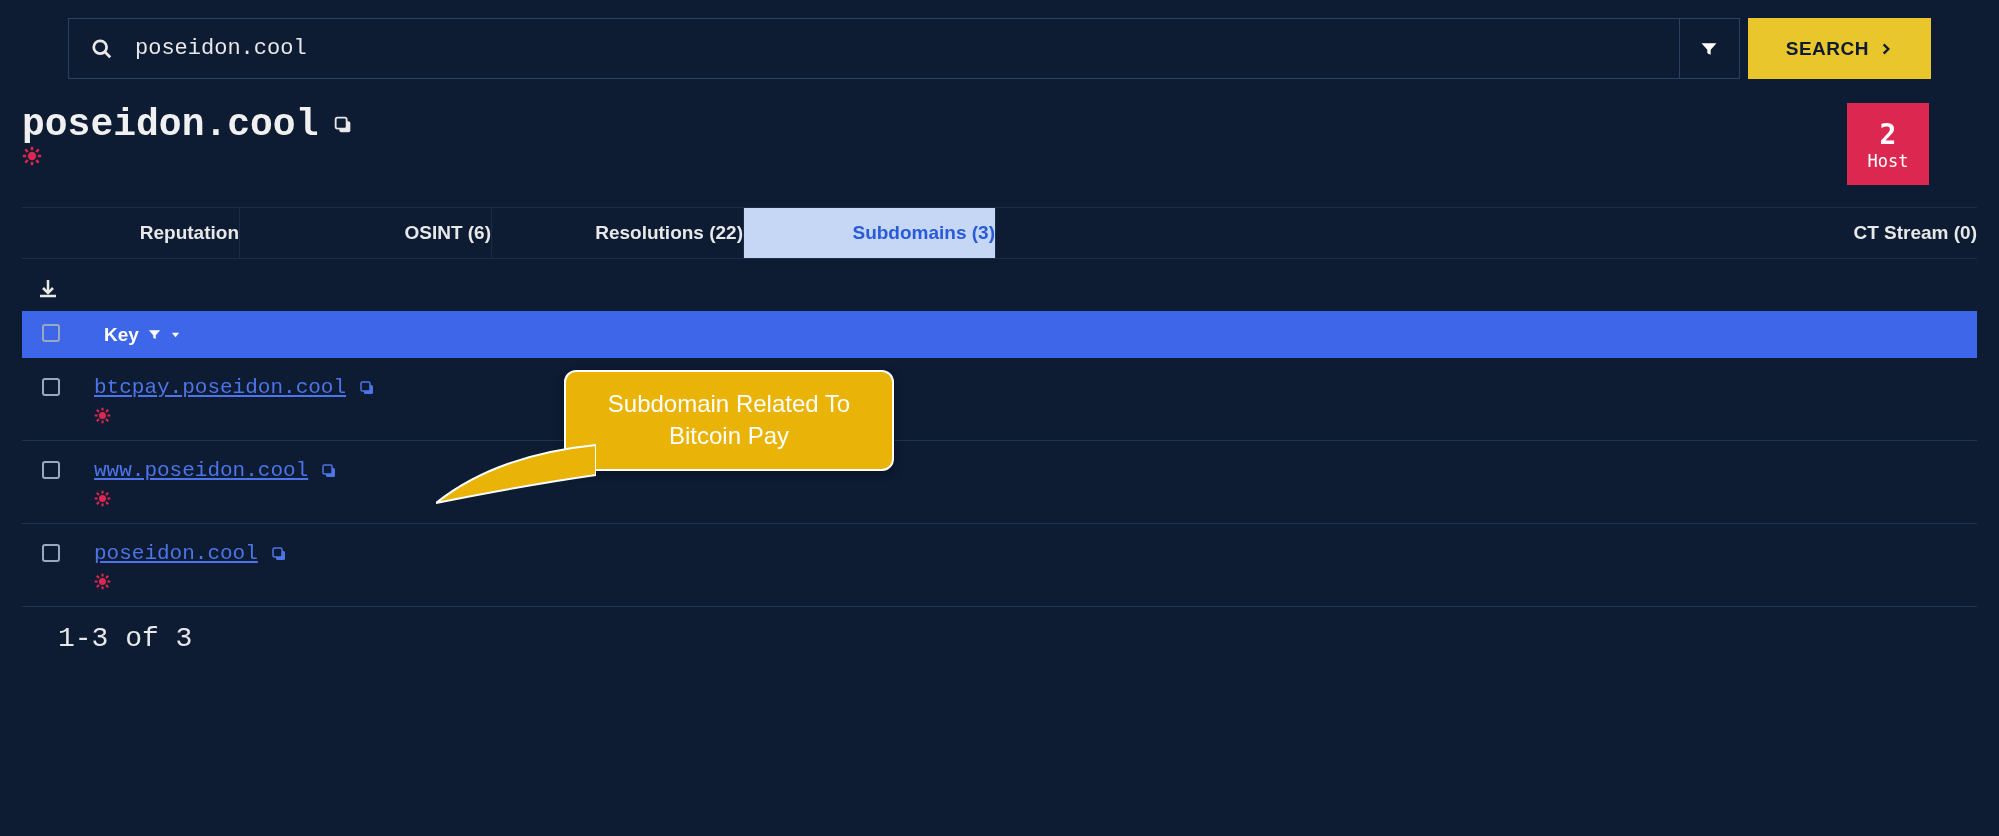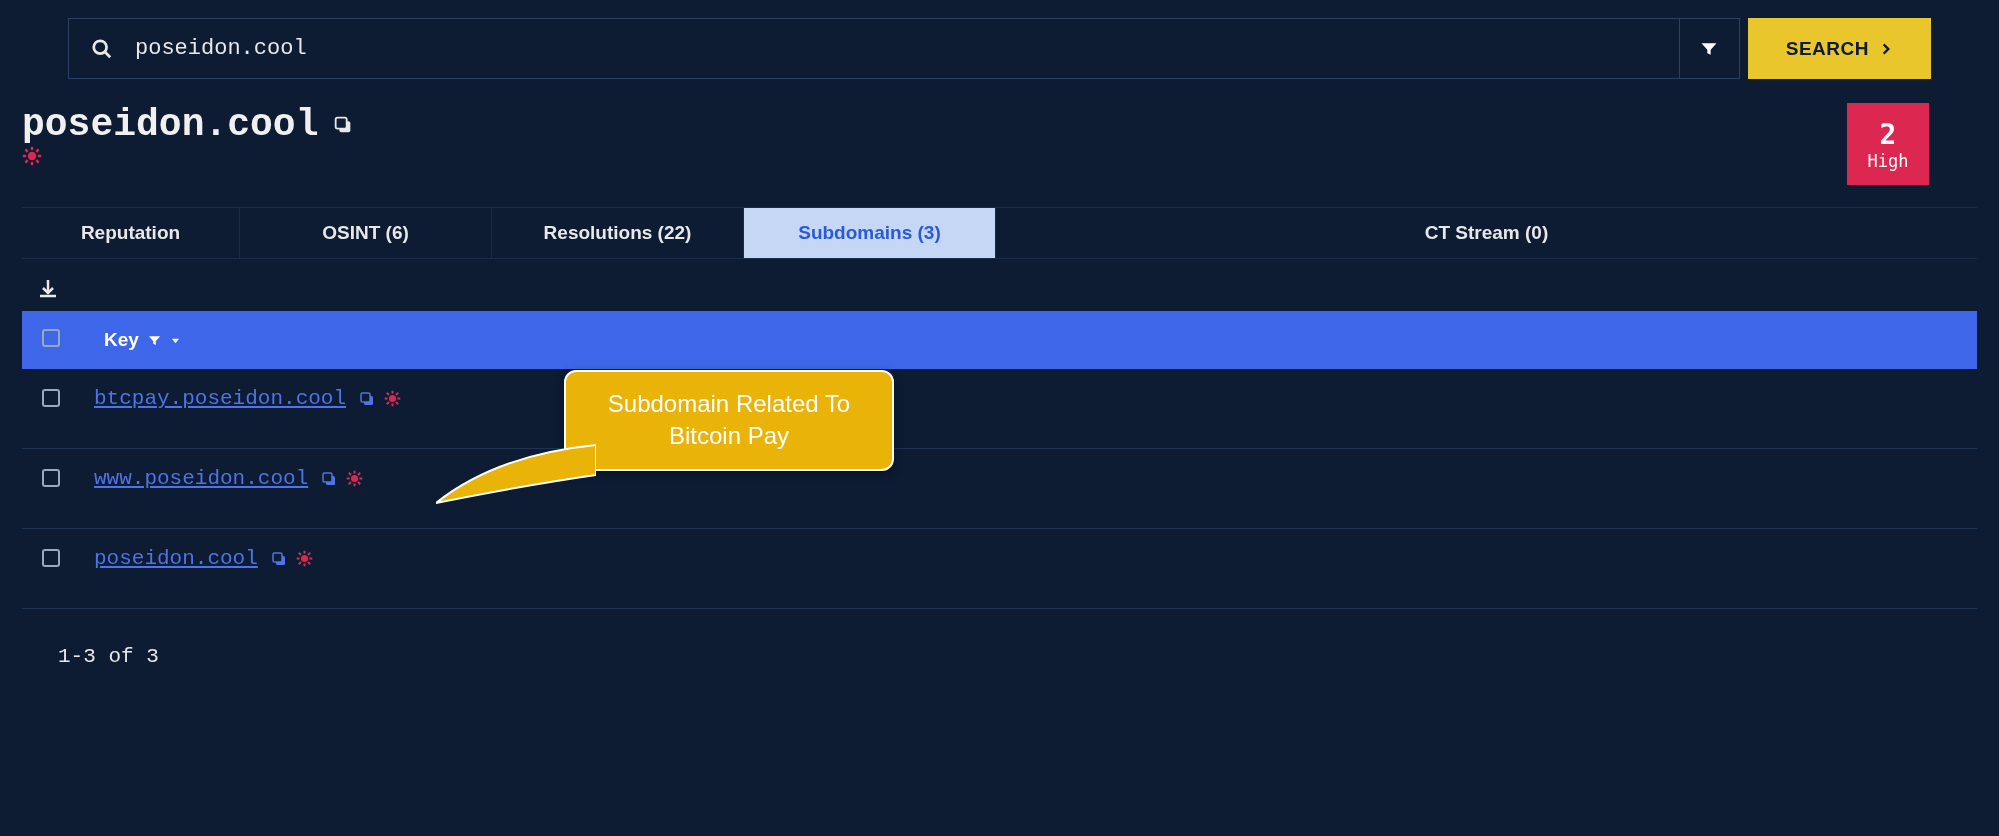--- a/index.html
+++ b/index.html
@@ -100,21 +100,21 @@
   
   .tabs {
     display: flex;
     margin: 8px 22px 0 22px;
     background: #0d1b33;
     border-top: 1px solid #1a2c48;
     border-bottom: 1px solid #1a2c48;
   }
   .tab {
     padding: 14px 0;
-    text-align: center;
+    text-align: right;
     font-size: 19px;
     font-weight: 700;
     color: #e8e8e8;
     cursor: pointer;
     border-right: 1px solid #1a2c48;
     flex: 1 1 auto;
   }
   .tab.w-narrow { flex: 0 0 218px; }
   .tab.w-med { flex: 0 0 252px; }
   .tab.active {
@@ -130,21 +130,21 @@
   .download-row svg { cursor: pointer; }
 
   
   .data-table {
     margin: 10px 22px 0 22px;
   }
   .header-row {
     background: #3d66e8;
     display: flex;
     align-items: center;
-    height: 58px;
+    height: 47px;
     padding: 0 20px;
   }
   .header-row .checkbox-col { width: 52px; }
   .header-row .key-label {
     color: #fff;
     font-weight: 700;
     font-size: 19px;
     margin-left: 10px;
     display: flex;
     align-items: center;
@@ -153,40 +153,39 @@
   .data-row {
     display: flex;
     align-items: flex-start;
     padding: 18px 20px 16px 20px;
     border-bottom: 1px solid #1f3352;
     min-height: 80px;
   }
   .data-row .checkbox-col { width: 52px; padding-top: 2px; }
   .data-row .key-cell {
     display: flex;
-    flex-direction: row;
+    flex-direction: column;
     gap: 8px;
-    align-items: center;
   }
   .data-row .domain-link {
     font-family: 'Consolas', 'Courier New', monospace;
     font-size: 21px;
     color: #4d74e8;
     text-decoration: underline;
     cursor: pointer;
     display: flex;
     align-items: center;
     gap: 12px;
   }
   .data-row .domain-link .copy-ico { color: #4d74e8; }
   .pager {
     font-family: 'Consolas', 'Courier New', monospace;
-    font-size: 21px;
+    font-size: 28px;
     color: #e8e8e8;
-    margin: 36px 36px;
+    margin: 16px 36px;
   }
 
   
   .chk {
     width: 18px; height: 18px;
     border: 2px solid #9aa8bf;
     border-radius: 3px;
     display: inline-block;
     cursor: pointer;
     background: transparent;
@@ -272,21 +271,21 @@
             <line x1="4" y1="4" x2="7" y2="7"></line>
             <line x1="17" y1="17" x2="20" y2="20"></line>
             <line x1="4" y1="20" x2="7" y2="17"></line>
             <line x1="17" y1="7" x2="20" y2="4"></line>
           </g>
         </svg>
     </span>
   </div>
   <div class="risk-badge">
     <span class="num">2</span>
-    <span class="lbl">High</span>
+    <span class="lbl">Host</span>
   </div>
 </div>
 
 <div class="tabs">
   <div class="tab w-narrow"><span>Reputation</span></div>
   <div class="tab w-med"><span>OSINT (6)</span></div>
   <div class="tab w-med"><span>Resolutions (22)</span></div>
   <div class="tab w-med active"><span>Subdomains (3)</span></div>
   <div class="tab"><span>CT Stream (0)</span></div>
 </div>

